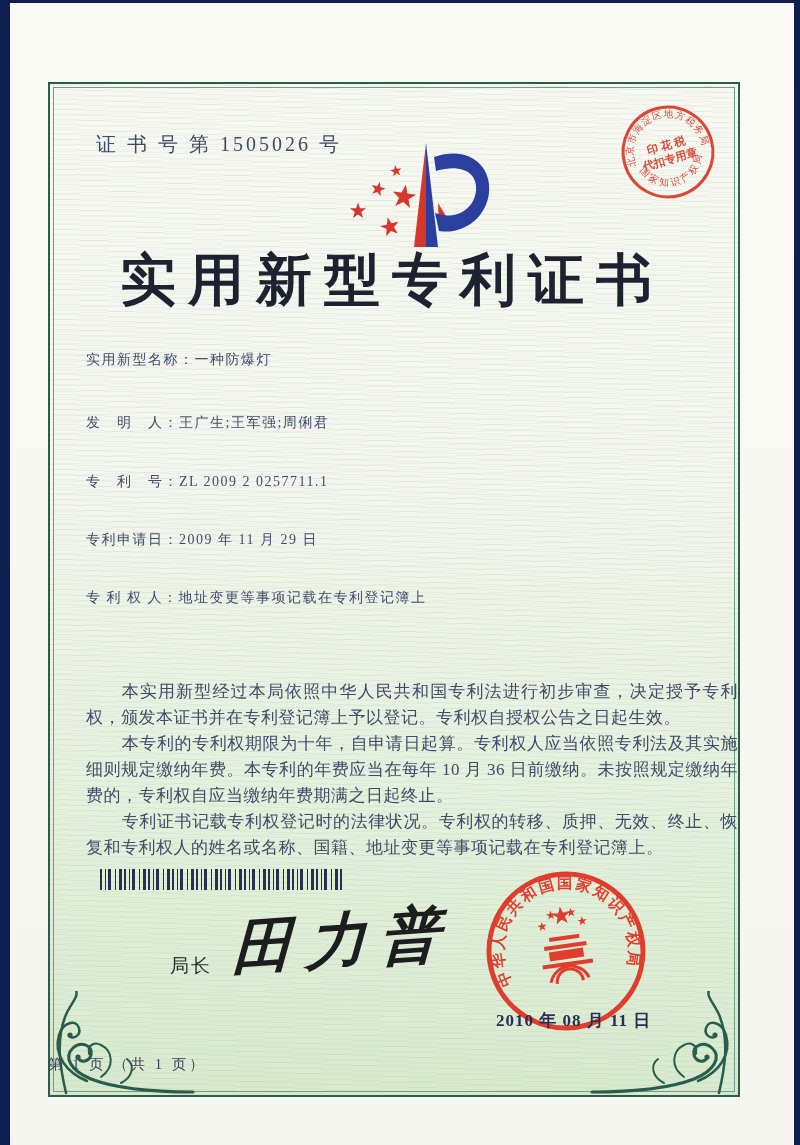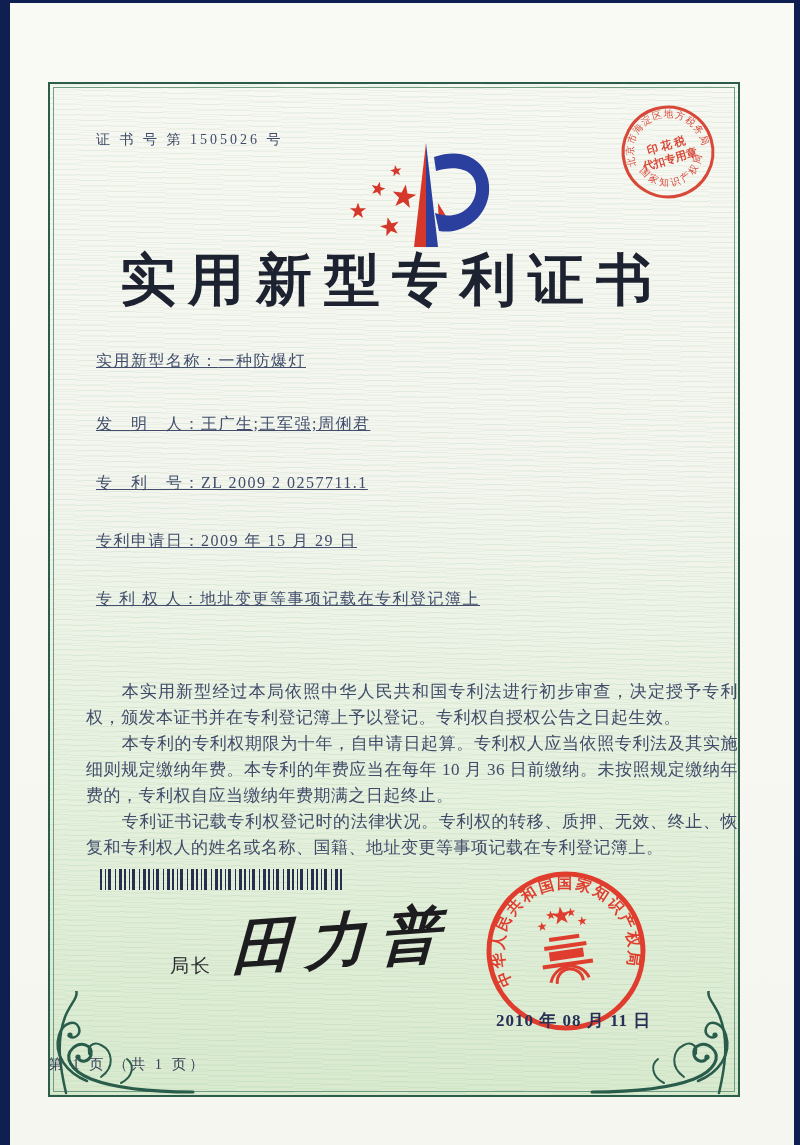--- a/index.html
+++ b/index.html
@@ -14,28 +14,28 @@
   }
   .frame{
     position:absolute;left:38px;top:79px;width:688px;height:1011px;
     border:2px solid #2c5d4a;
     background:
       repeating-linear-gradient(2deg, rgba(120,180,130,0.10) 0 1px, rgba(255,255,255,0) 1px 5px),
       repeating-linear-gradient(-2deg, rgba(120,180,130,0.08) 0 1px, rgba(255,255,255,0) 1px 6px),
       linear-gradient(180deg,#f8f8f3 0%,#f3f5ee 40%,#e7f1df 68%,#d9eacf 100%);
   }
   .frame::after{content:'';position:absolute;inset:3px;border:1px solid #6f9c82;}
-  .cert-no{position:absolute;left:86px;top:128px;font-size:14px;letter-spacing:3px;color:#3e4a66;}
+  .cert-no{position:absolute;left:86px;top:128px;font-size:20px;letter-spacing:3px;color:#3e4a66;}
   .tax-stamp{position:absolute;left:609px;top:100px;width:98px;height:98px;transform:rotate(-16deg);opacity:.93;}
   .logo{position:absolute;left:328px;top:138px;width:154px;height:114px;}
   .title{
     position:absolute;left:38px;top:240px;width:688px;margin:0;text-align:center;
     font-size:56px;font-weight:700;letter-spacing:12px;color:#1d2230;
   }
-  .field{position:absolute;left:86px;width:620px;font-size:16px;color:#414d6b;letter-spacing:1.5px;white-space:nowrap;text-decoration:underline;}
+  .field{position:absolute;left:76px;width:620px;font-size:14px;color:#414d6b;letter-spacing:1.5px;white-space:nowrap;}
   .body-text{
     position:absolute;left:76px;top:676px;width:652px;
     font-size:17px;line-height:26px;color:#3f4b69;text-align:justify;letter-spacing:0.5px;
   }
   .body-text p{margin:0;text-indent:2.1em;}
   .barcode{
     position:absolute;left:90px;top:866px;width:242px;height:21px;
     background:repeating-linear-gradient(90deg,
       #262f4e 0 2px, transparent 2px 5px,
       #262f4e 5px 6px, transparent 6px 8px,
@@ -139,21 +139,21 @@
   <div class="field" style="top:348px">
     <span>实用新型名称：</span><span>一种防爆灯</span>
   </div>
   <div class="field" style="top:411px">
     <span>发　明　人：</span><span>王广生;王军强;周俐君</span>
   </div>
   <div class="field" style="top:470px">
     <span>专　利　号：</span><span>ZL 2009 2 0257711.1</span>
   </div>
   <div class="field" style="top:528px">
-    <span>专利申请日：</span><span>2009 年 15 月 29 日</span>
+    <span>专利申请日：</span><span>2009 年 11 月 29 日</span>
   </div>
   <div class="field" style="top:586px">
     <span>专 利 权 人：</span><span>地址变更等事项记载在专利登记簿上</span>
   </div>
 
   <div class="body-text">
     <p>本实用新型经过本局依照中华人民共和国专利法进行初步审查，决定授予专利权，颁发本证书并在专利登记簿上予以登记。专利权自授权公告之日起生效。</p>
     <p>本专利的专利权期限为十年，自申请日起算。专利权人应当依照专利法及其实施细则规定缴纳年费。本专利的年费应当在每年 10 月 36 日前缴纳。未按照规定缴纳年费的，专利权自应当缴纳年费期满之日起终止。</p>
     <p>专利证书记载专利权登记时的法律状况。专利权的转移、质押、无效、终止、恢复和专利权人的姓名或名称、国籍、地址变更等事项记载在专利登记簿上。</p>
   </div>

